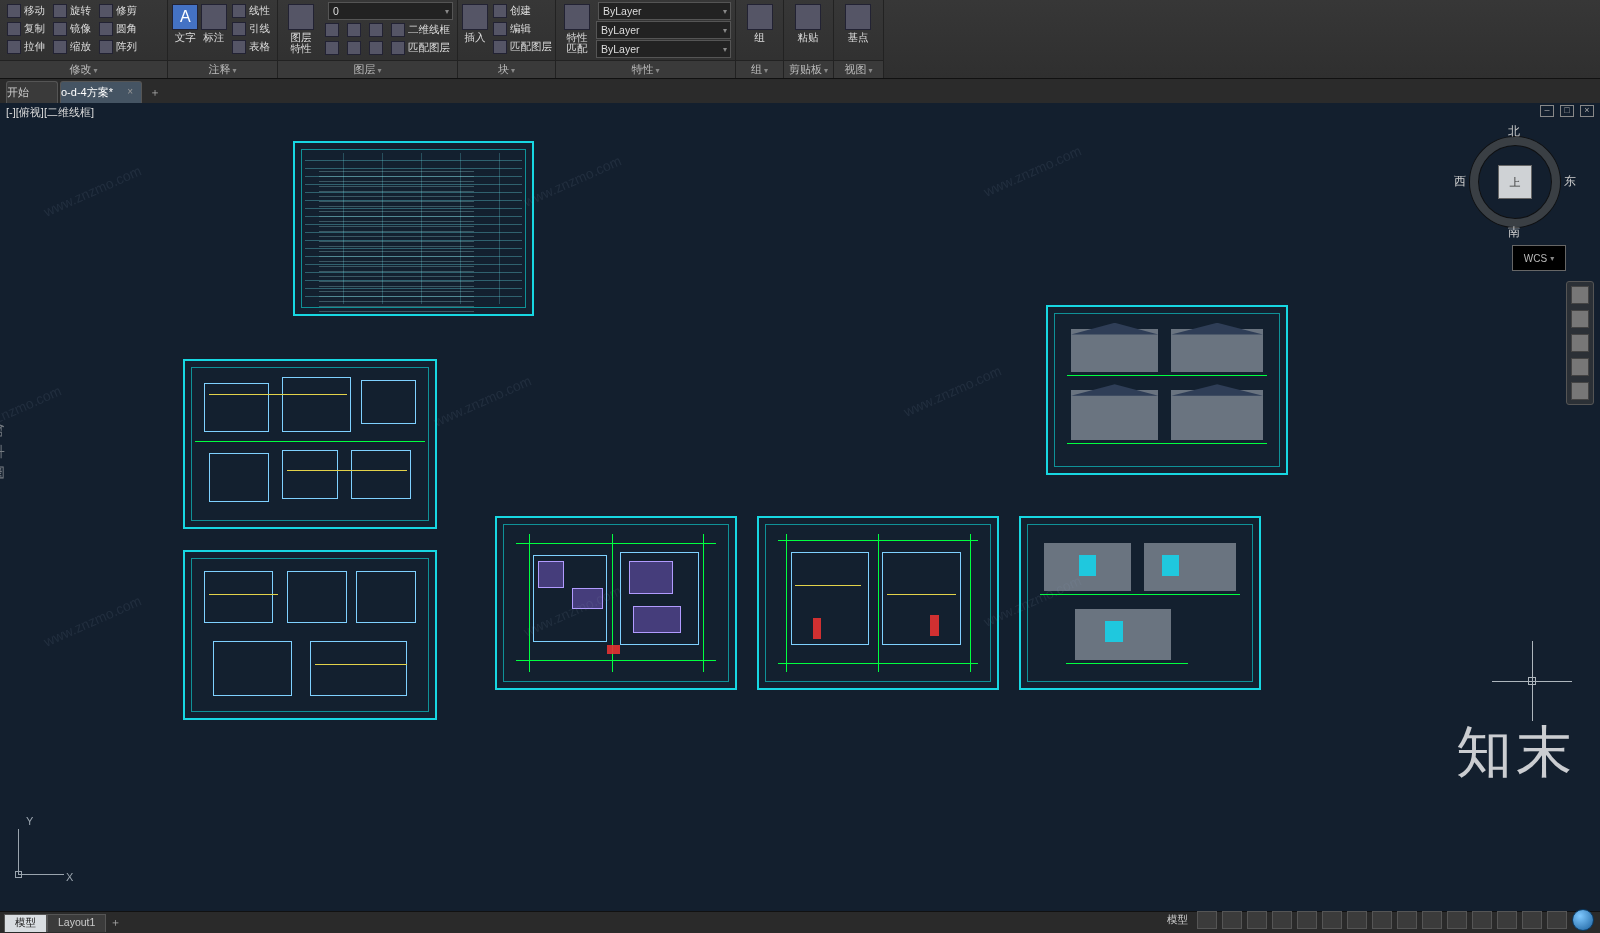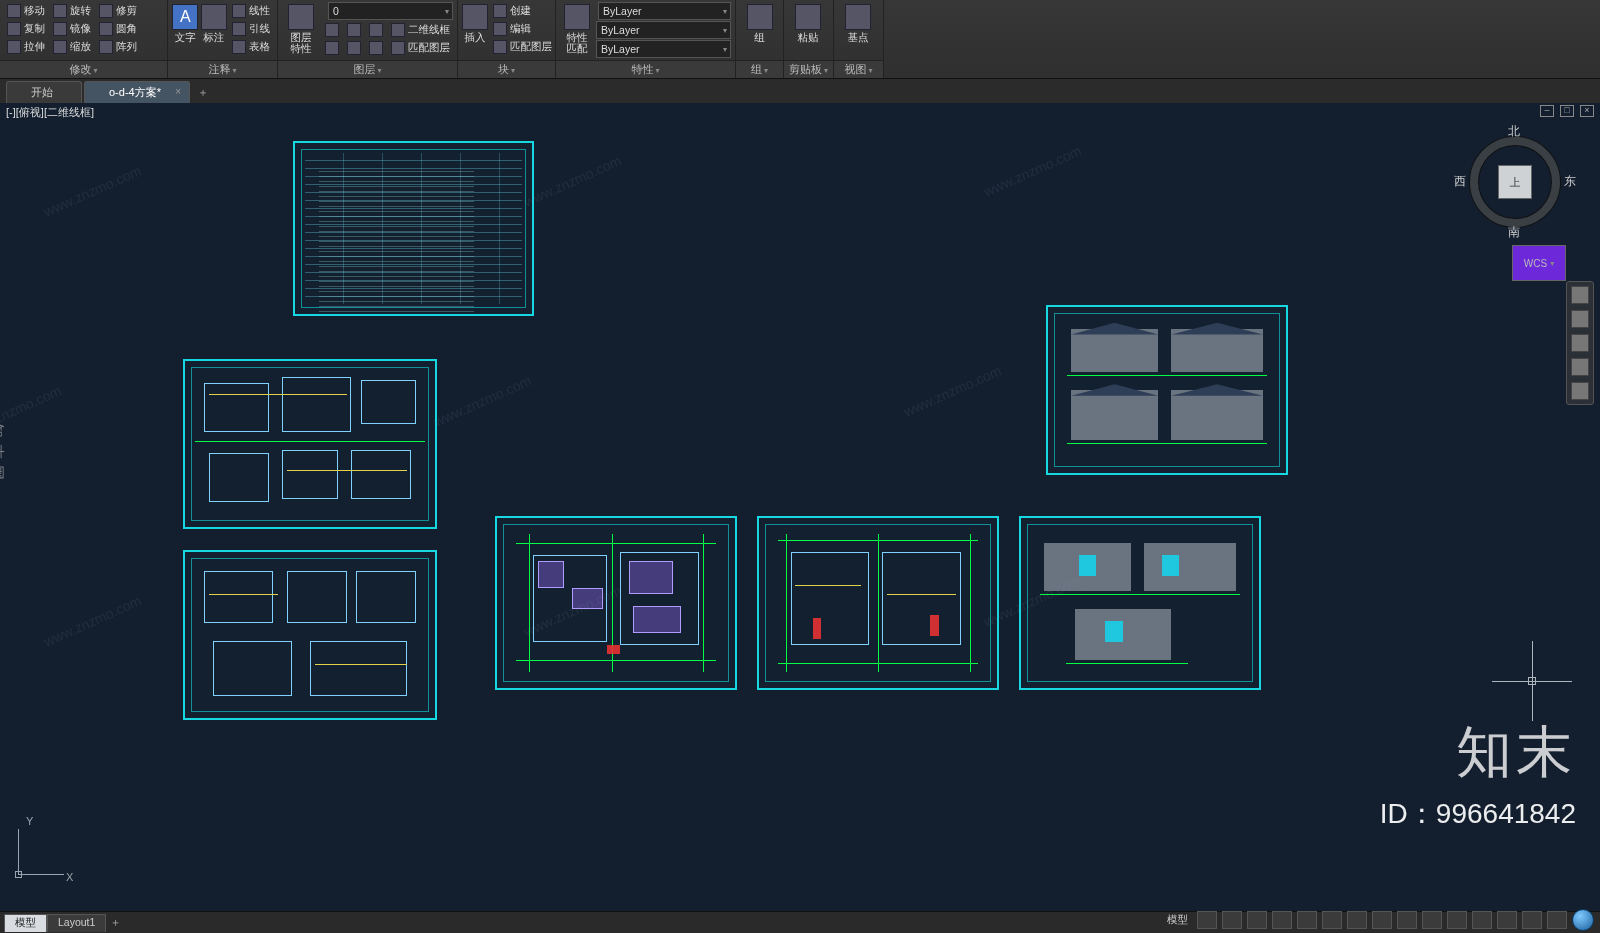--- a/index.html
+++ b/index.html
@@ -16,36 +16,36 @@
   .big-btn span { font-size:10.5px; color:#ddd; line-height:1.05; text-align:center; }
   .col { display:flex; flex-direction:column; gap:1px; }
   .small-btn { display:flex; align-items:center; gap:3px; padding:1px 3px; cursor:pointer; height:17px; }
   .small-btn .si { width:14px; height:14px; background:#556; border:1px solid #223; flex-shrink:0; }
   .small-btn span { font-size:10.5px; color:#ddd; white-space:nowrap; }
   .layer-combo, .prop-combo { background:#222; border:1px solid #555; height:18px; font-size:10.5px; color:#ddd; display:flex; align-items:center; padding:0 4px; position:relative; }
   .layer-combo::after, .prop-combo::after { content:"▾"; position:absolute; right:3px; color:#888; font-size:8px; }
   
   
   .doc-tabs { height:24px; background:#2b2b2b; display:flex; align-items:flex-end; padding-left:6px; gap:0; }
-  .doc-tab { height:22px; padding:3px 28px 0 24px; font-size:11px; color:#ccc; background:#3a3a3a; border:1px solid #555; border-bottom:none; border-radius:3px 3px 0 0; position:relative; cursor:pointer; margin-right:2px; }
+  .doc-tab { height:22px; padding:3px 28px 0 0; font-size:11px; color:#ccc; background:#3a3a3a; border:1px solid #555; border-bottom:none; border-radius:3px 3px 0 0; position:relative; cursor:pointer; margin-right:2px; }
   .doc-tab.active { background:#455463; color:#fff; }
   .doc-tab .x { position:absolute; right:8px; top:4px; font-size:10px; color:#999; }
   .doc-add { width:22px; height:22px; display:flex; align-items:center; justify-content:center; color:#aaa; cursor:pointer; }
   
   
   .canvas-wrap { position:relative; height: calc(933px - 79px - 24px - 22px); background:#131f2e; }
   .vp-label { position:absolute; top:2px; left:6px; color:#ddd; font-size:11px; z-index:3; }
   .vp-ctrls { position:absolute; top:2px; right:6px; display:flex; gap:6px; z-index:3; }
   .vp-ctrls div { width:14px; height:12px; border:1px solid #888; font-size:9px; line-height:9px; text-align:center; color:#aaa; cursor:pointer; }
   
   .viewcube { position:absolute; top:24px; right:30px; width:110px; height:110px; z-index:3; }
   .vc-ring { position:absolute; inset:10px; border:8px solid #3a3f44; border-radius:50%; box-shadow:0 0 0 1px #111 inset,0 0 0 1px #111; }
   .vc-face { position:absolute; top:38px; left:38px; width:34px; height:34px; background:#cfd2d5; border:1px solid #666; display:flex; align-items:center; justify-content:center; font-size:11px; color:#333; cursor:pointer; }
   .vc-dir { position:absolute; font-size:12px; color:#ccc; }
-  .wcs-badge { position:absolute; top:142px; right:34px; width:54px; height:36px; border:1px solid #666; background:#6d28d9; color:#bbb; font-size:10px; display:flex; align-items:center; justify-content:center; cursor:pointer; z-index:3; }
+  .wcs-badge { position:absolute; top:142px; right:34px; width:54px; height:26px; border:1px solid #666; background:#000000; color:#bbb; font-size:10px; display:flex; align-items:center; justify-content:center; cursor:pointer; z-index:3; }
   .wcs-badge::after{content:" ▾"; font-size:8px; margin-left:3px; color:#888;}
   
   .navbar { position:absolute; top:178px; right:6px; width:28px; background:rgba(60,60,60,.6); border:1px solid #555; border-radius:3px; padding:4px 0; display:flex; flex-direction:column; align-items:center; gap:6px; z-index:3; }
   .navbar div { width:18px; height:18px; background:#777; border:1px solid #444; cursor:pointer; }
   
   .ucs { position:absolute; left:14px; bottom:30px; width:60px; height:60px; z-index:2; }
   .ucs .ax { position:absolute; background:#9aa4ae; }
   .ucs .yv { left:4px; bottom:6px; width:1px; height:46px; }
   .ucs .xv { left:4px; bottom:6px; height:1px; width:46px; }
   .ucs .yl { position:absolute; left:12px; top:-6px; color:#9aa4ae; font-size:11px; }
@@ -454,21 +454,20 @@
 
   <div class="ucs">
     <div class="ax yv"></div>
       <div class="ax xv"></div>
     <div class="yl">Y</div>
     <div class="xl">X</div>
     <div class="sq"></div>
   </div>
 
   <div class="watermark-big">知末</div>
-  <div class="watermark-id">ID：996641842</div>
 </div>
 
 <div class="layout-tabs">
   <div class="layout-tab active">模型</div>
   <div class="layout-tab">Layout1</div>
   <div class="layout-add">＋</div>
 
   <div class="status-right">
     <div class="st-txt">模型</div>
     <div class="st-btn"></div>

